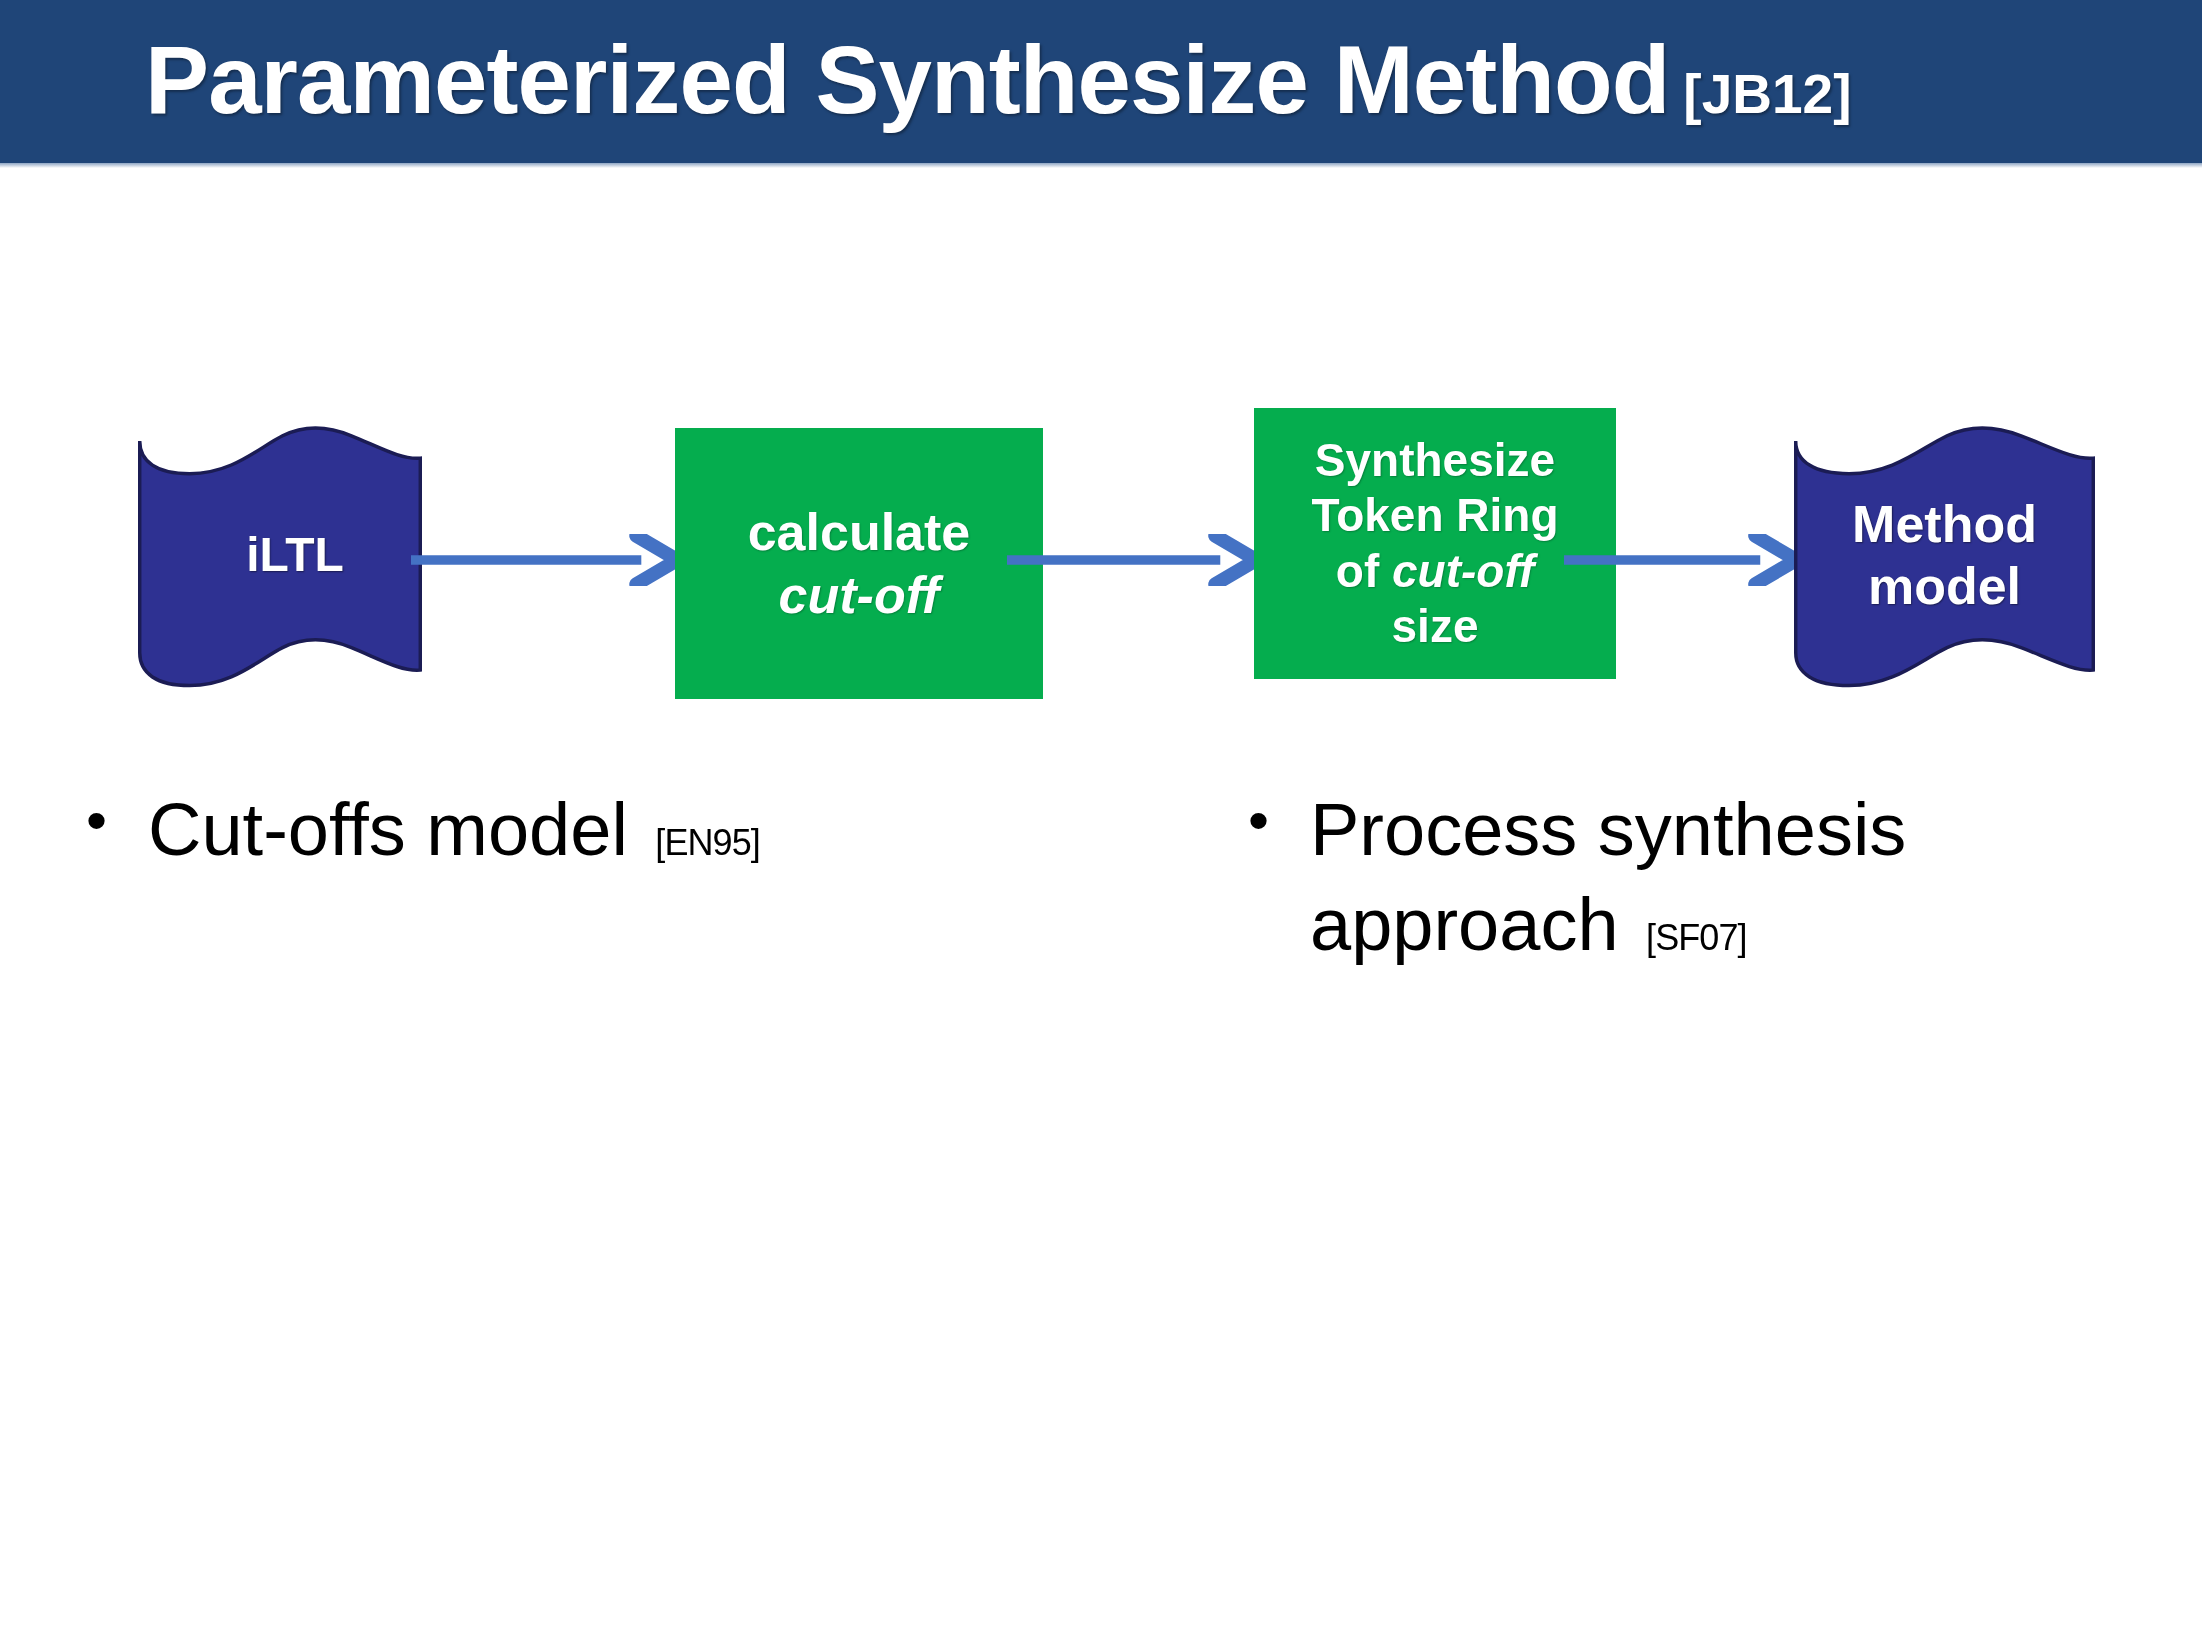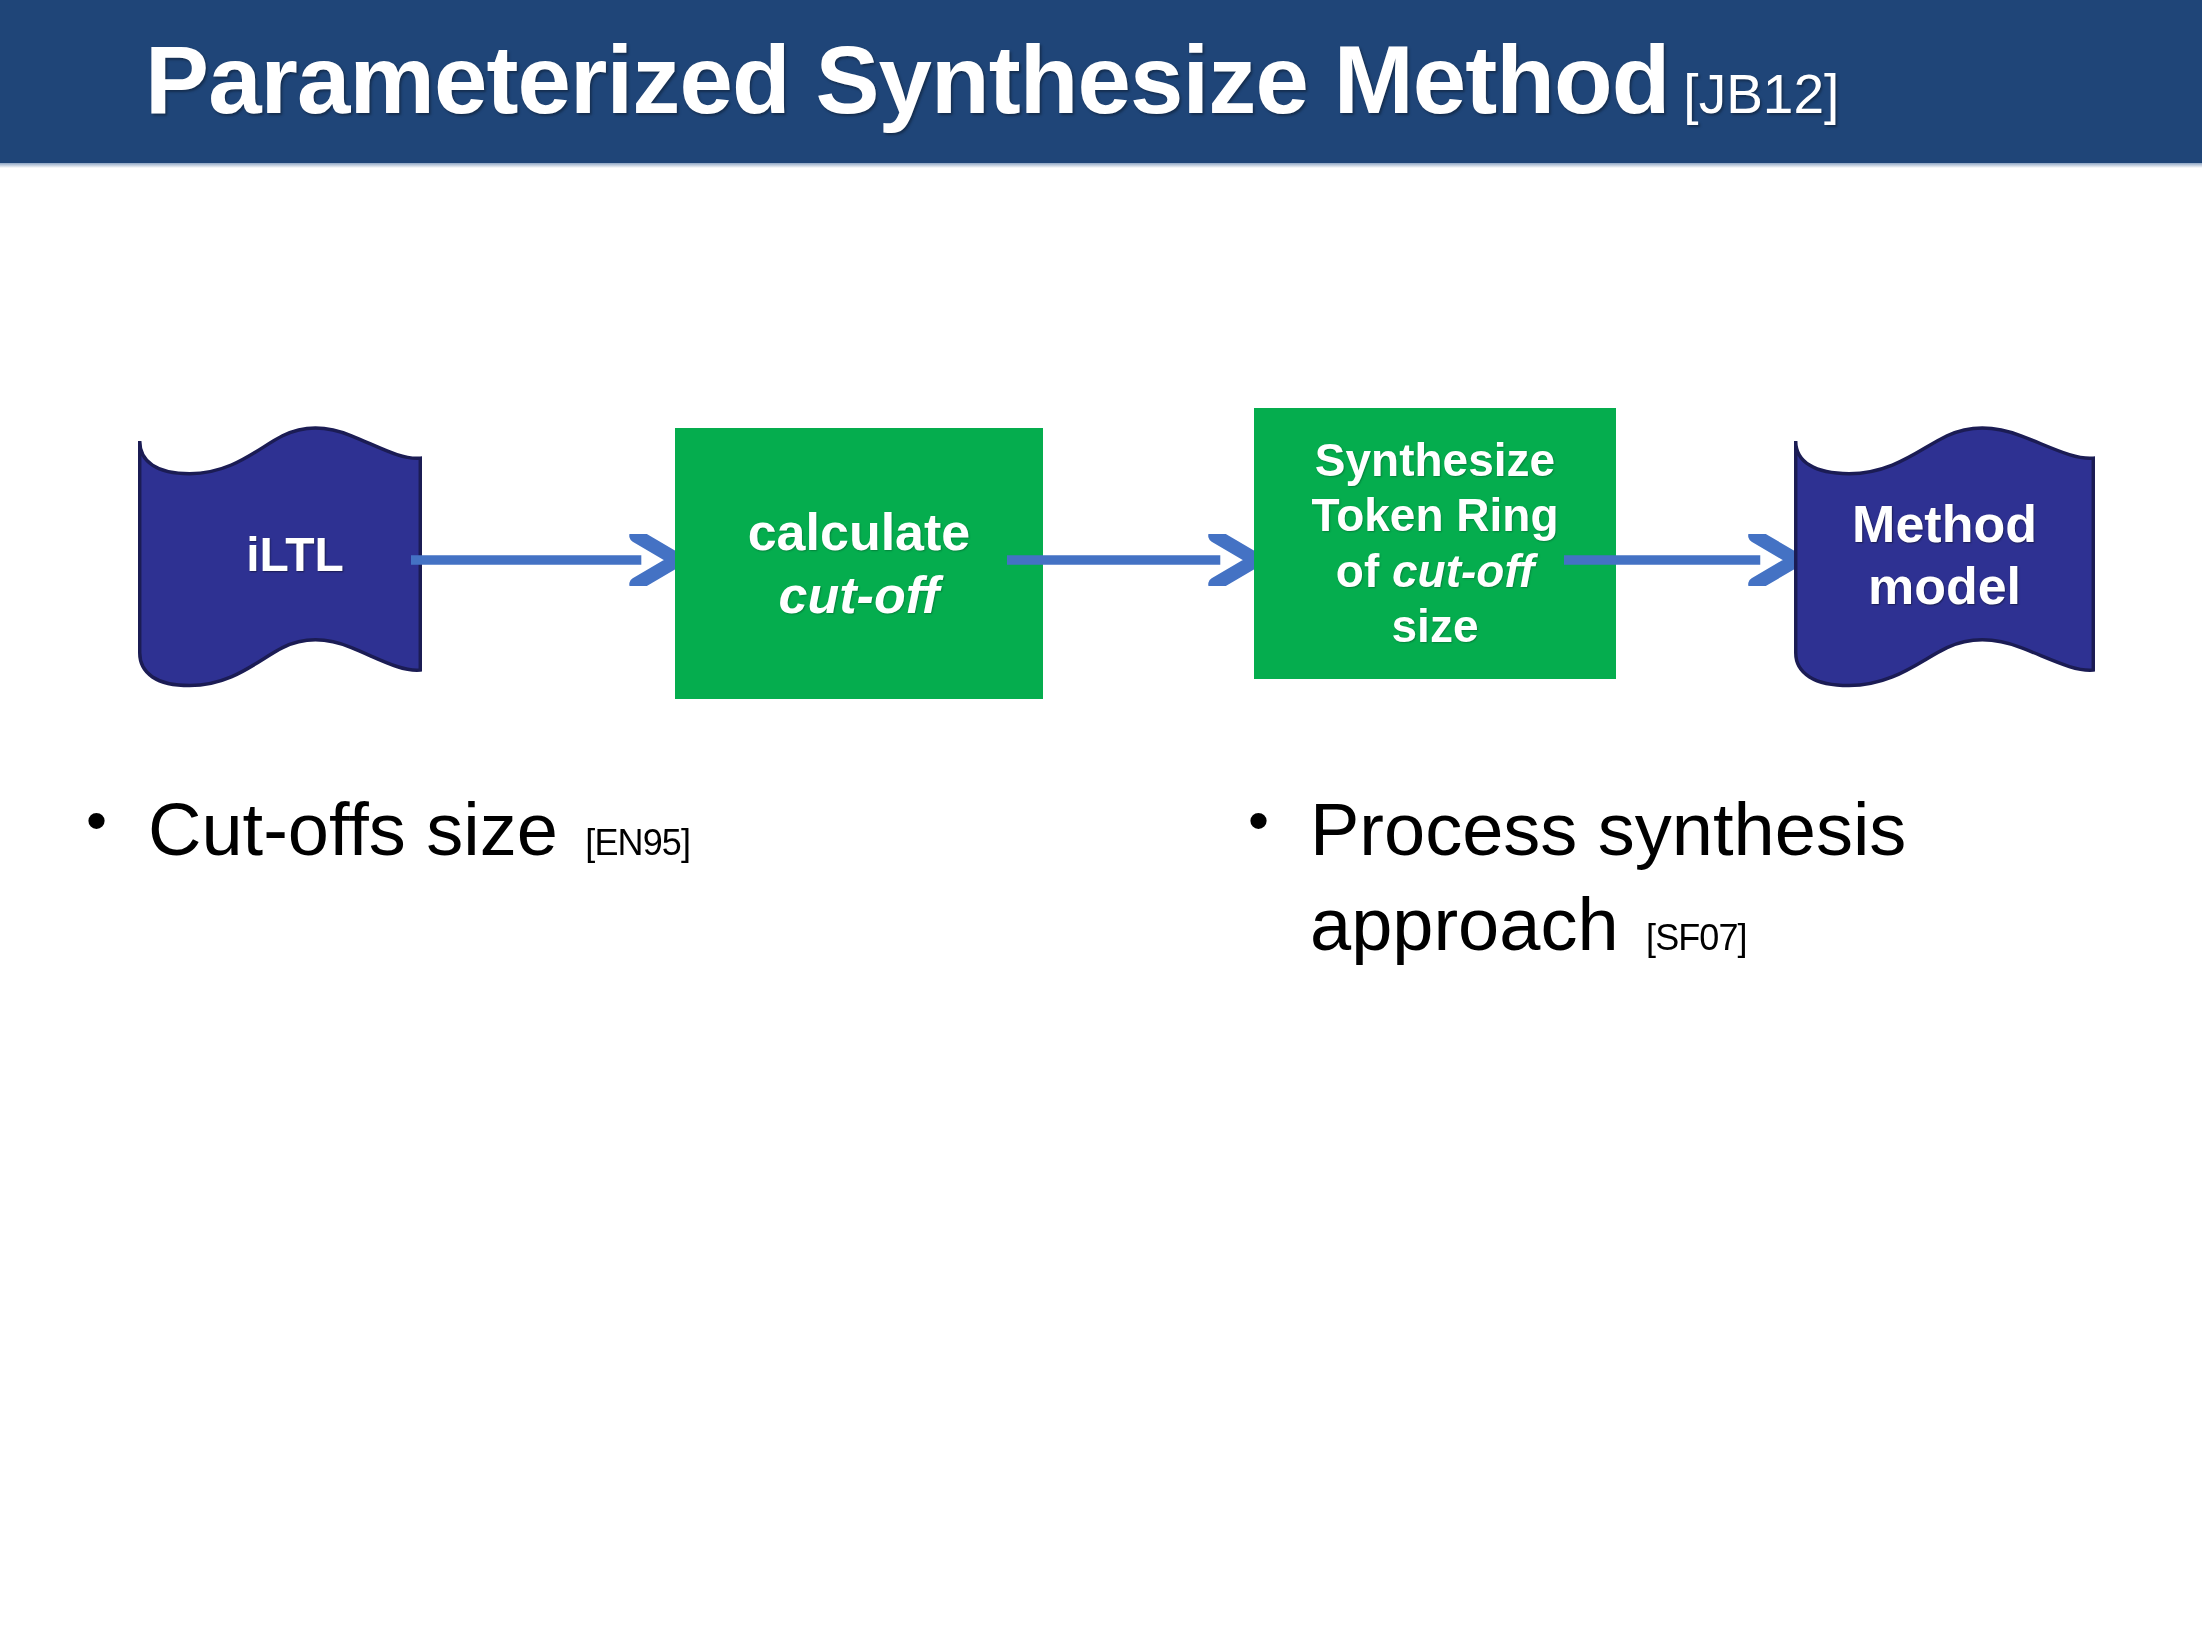--- a/index.html
+++ b/index.html
@@ -38,21 +38,21 @@
     white-space: nowrap;
     color: #ffffff;
     font-weight: bold;
     font-size: 96px;
     letter-spacing: -0.9px;
     line-height: 145px;
     text-shadow: 1.7px 1.7px 2.6px rgba(0,0,0,0.35);
   }
   .title-cite {
     font-size: 55px;
-    font-weight: normal;
+    font-weight: bold;
     letter-spacing: 0px;
     vertical-align: baseline;
     padding-left: 13.8px;
   }
 
   
   .diagram {
     position: absolute;
     left: 0;
     top: 379px;
@@ -246,21 +246,21 @@
     </span>
   </div>
 
 </div>
 
 <div class="bullets">
 
   <div class="bullet-col" id="bullet-col-left">
     <div class="bullet-item">
       <span class="bullet-dot">•</span>
-      <span class="bullet-text"><span>Cut-offs size </span><span class="bullet-cite">[EN95]</span></span>
+      <span class="bullet-text"><span>Cut-offs model </span><span class="bullet-cite">[EN95]</span></span>
     </div>
   </div>
 
   <div class="bullet-col" id="bullet-col-right">
     <div class="bullet-item">
       <span class="bullet-dot">•</span>
       <span class="bullet-text"><span>Process synthesis approach </span><span class="bullet-cite">[SF07]</span></span>
     </div>
   </div>
 

